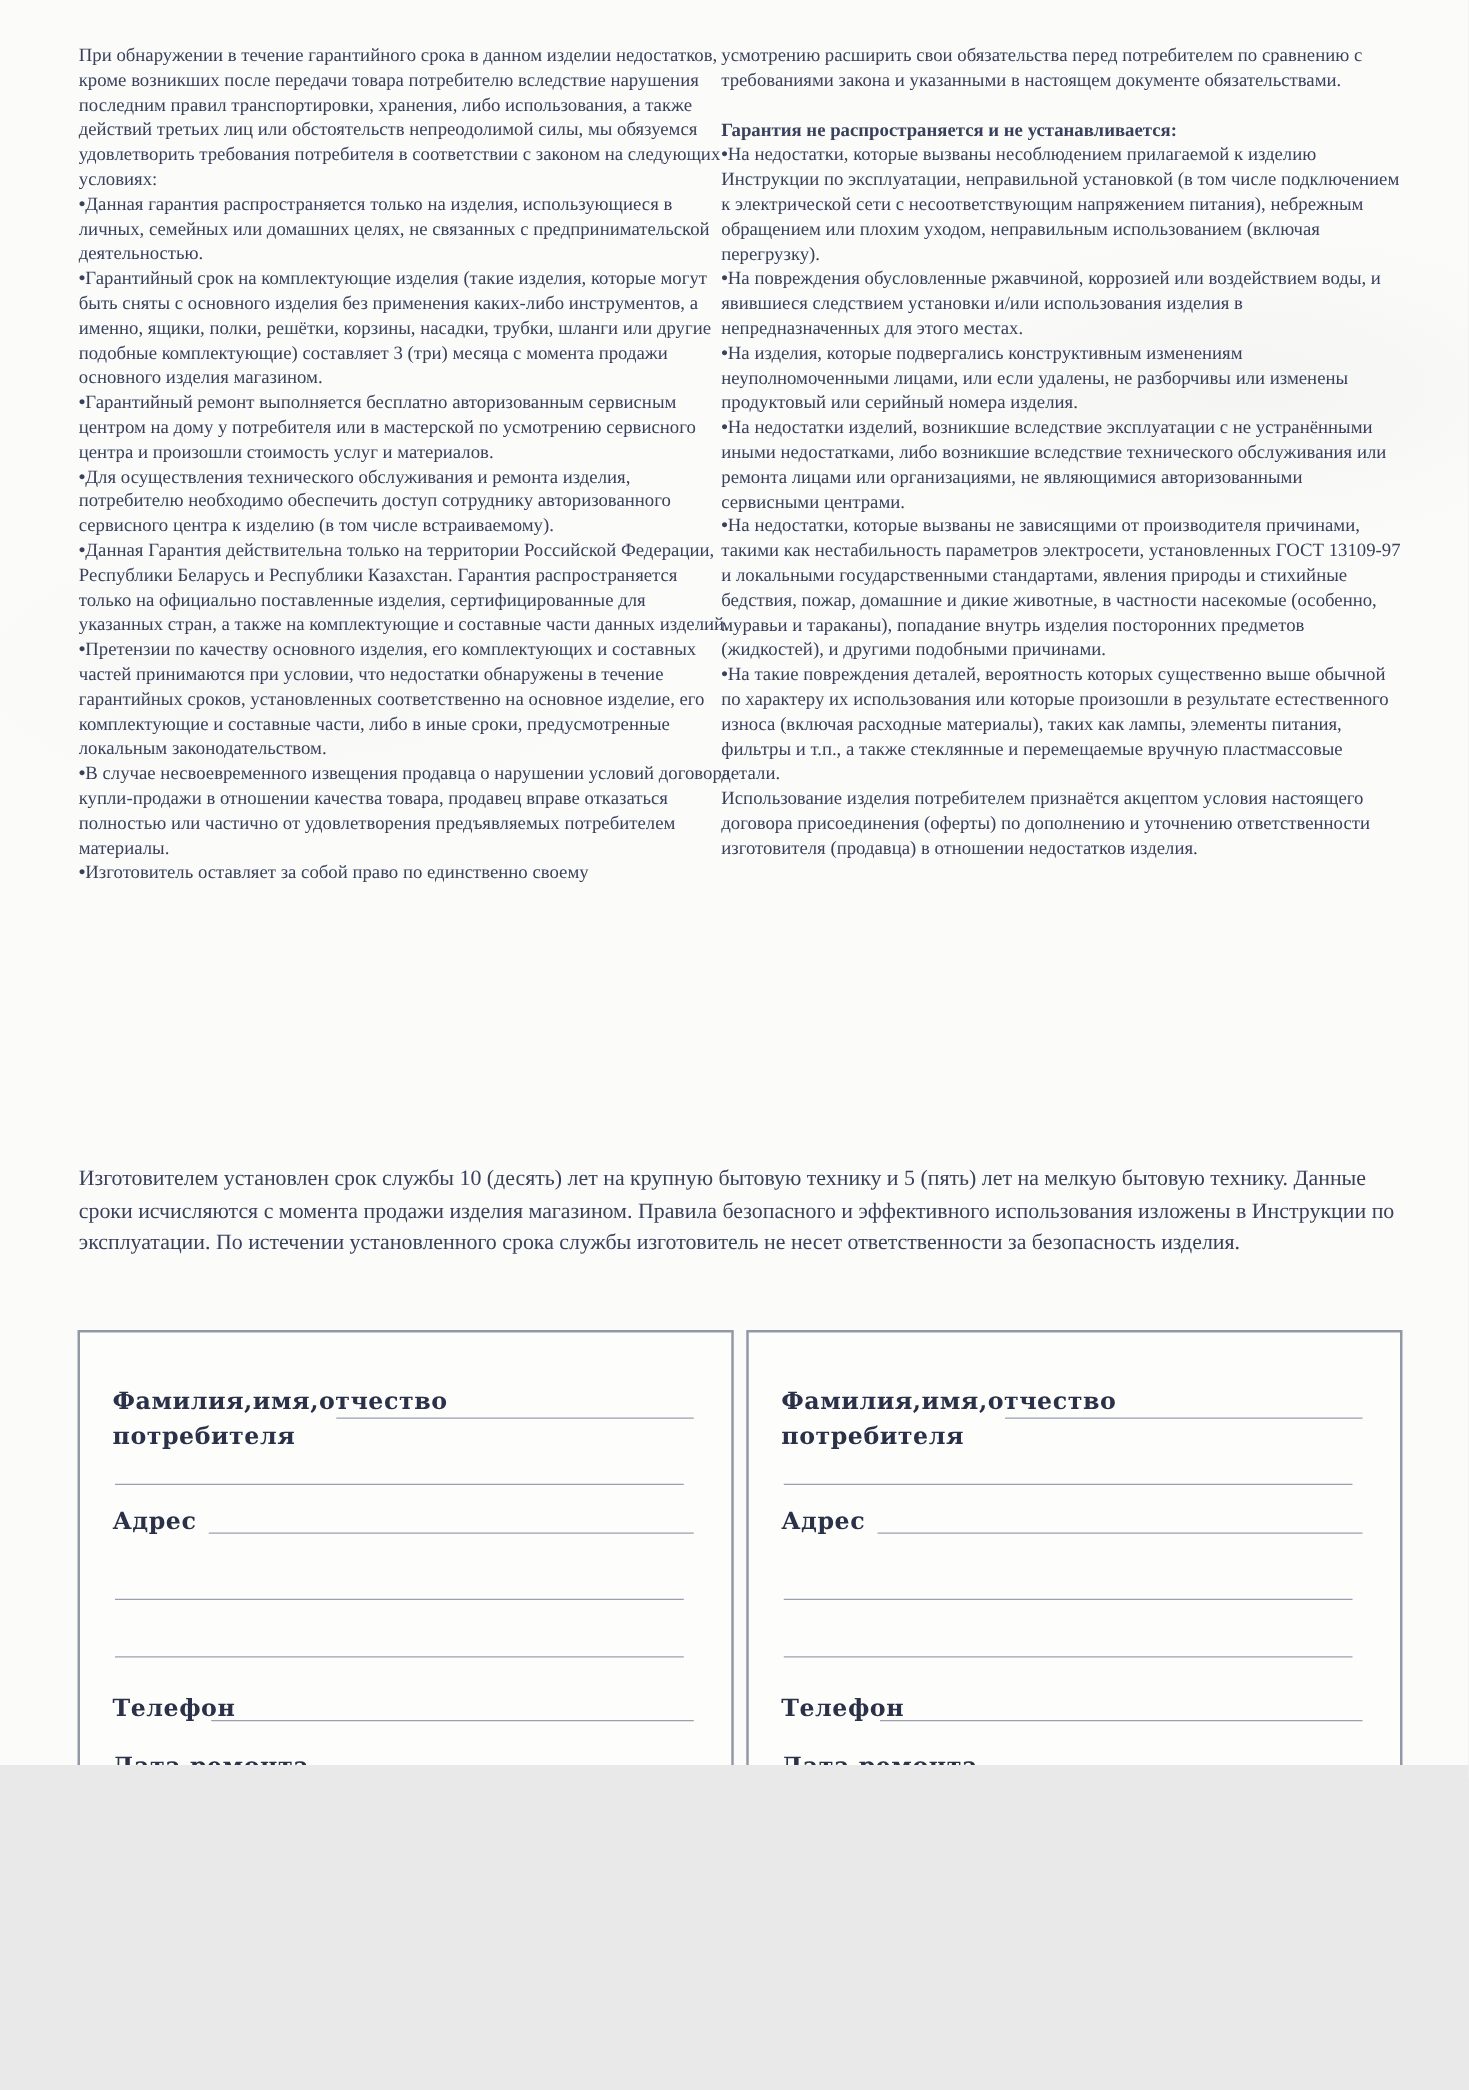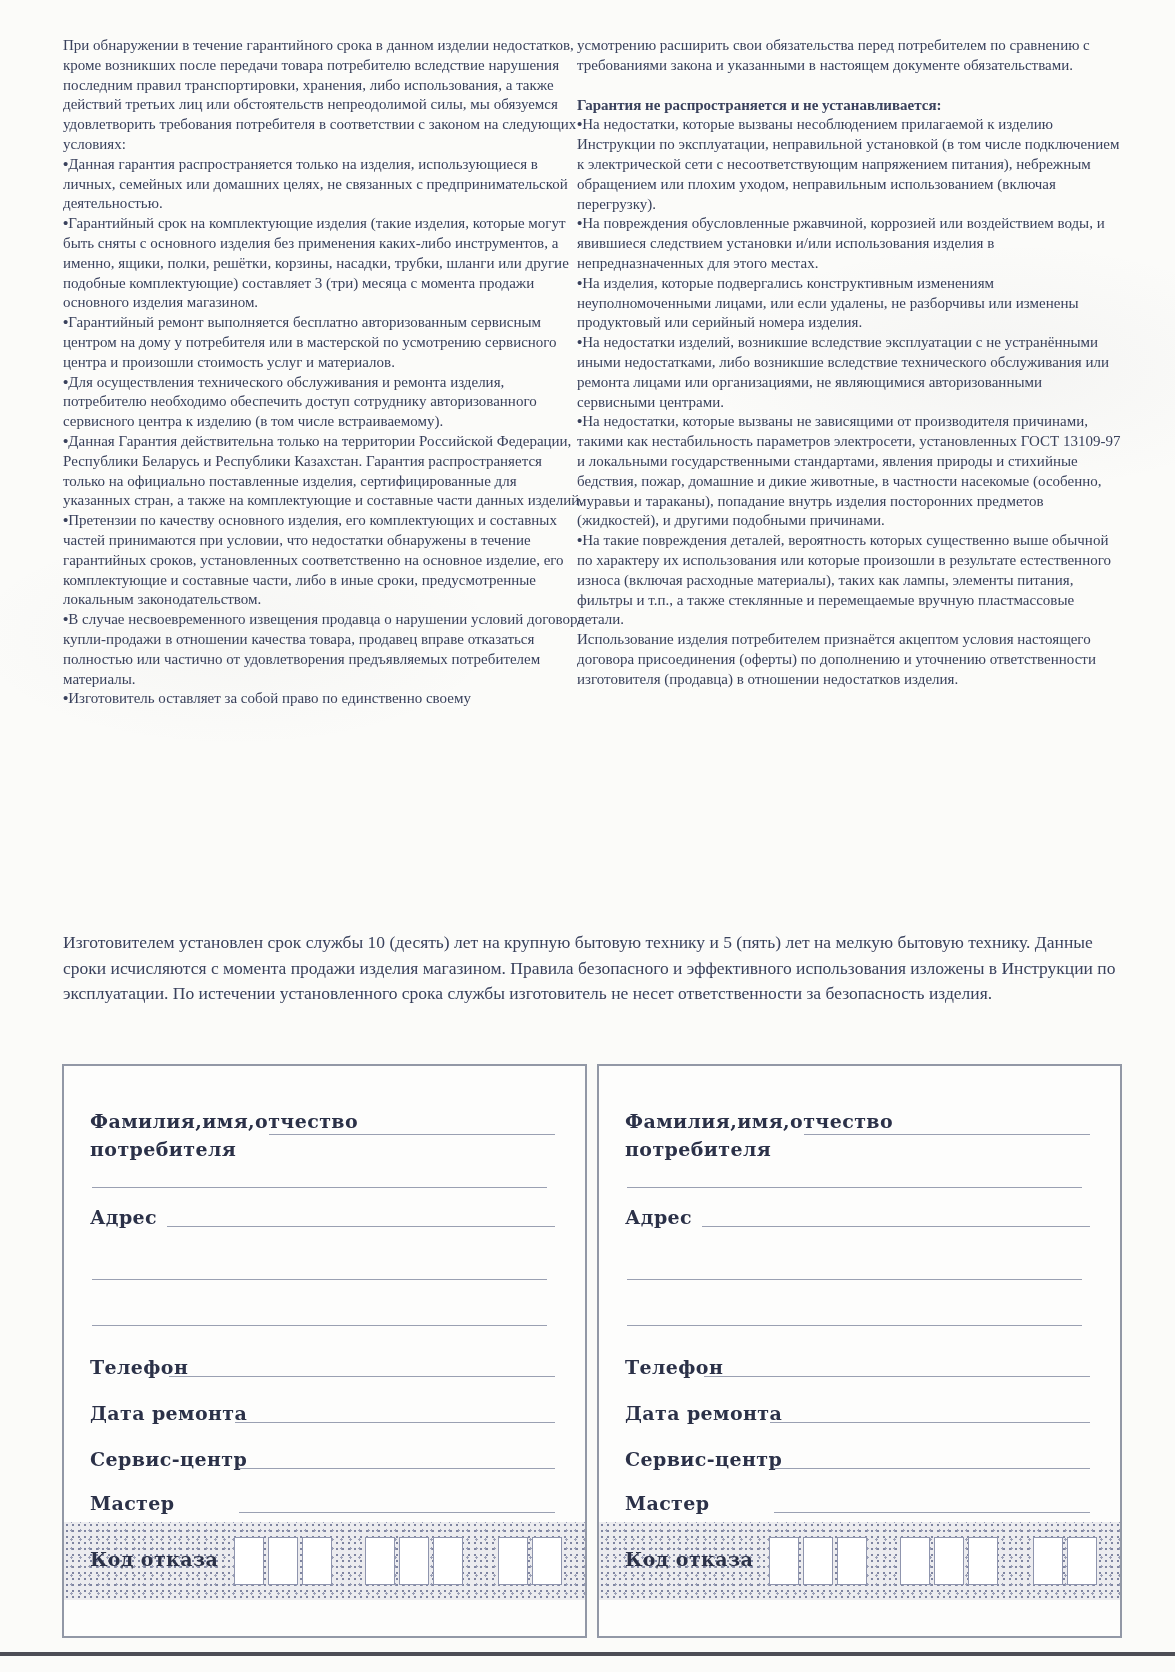--- a/index.html
+++ b/index.html
@@ -1,18 +1,18 @@
 <!DOCTYPE html>
 <html><head>
 <meta charset="utf-8">
 <style>
   html,body { margin:0; padding:0; background:#e9e9e9; }
   .page {
     position:relative;
-    width:1175px; height:1672px;
+    width:1175px; height:1412px;
     margin:0 auto;
     background:#fbfbf9;
     background-image:
       radial-gradient(ellipse 420px 180px at 85% 22%, rgba(120,120,130,0.05), rgba(0,0,0,0) 70%),
       radial-gradient(ellipse 380px 160px at 20% 38%, rgba(120,120,130,0.04), rgba(0,0,0,0) 70%);
     overflow:hidden;
     font-family:"Liberation Serif", serif;
     color:#39415c;
     text-decoration:underline;
   }

